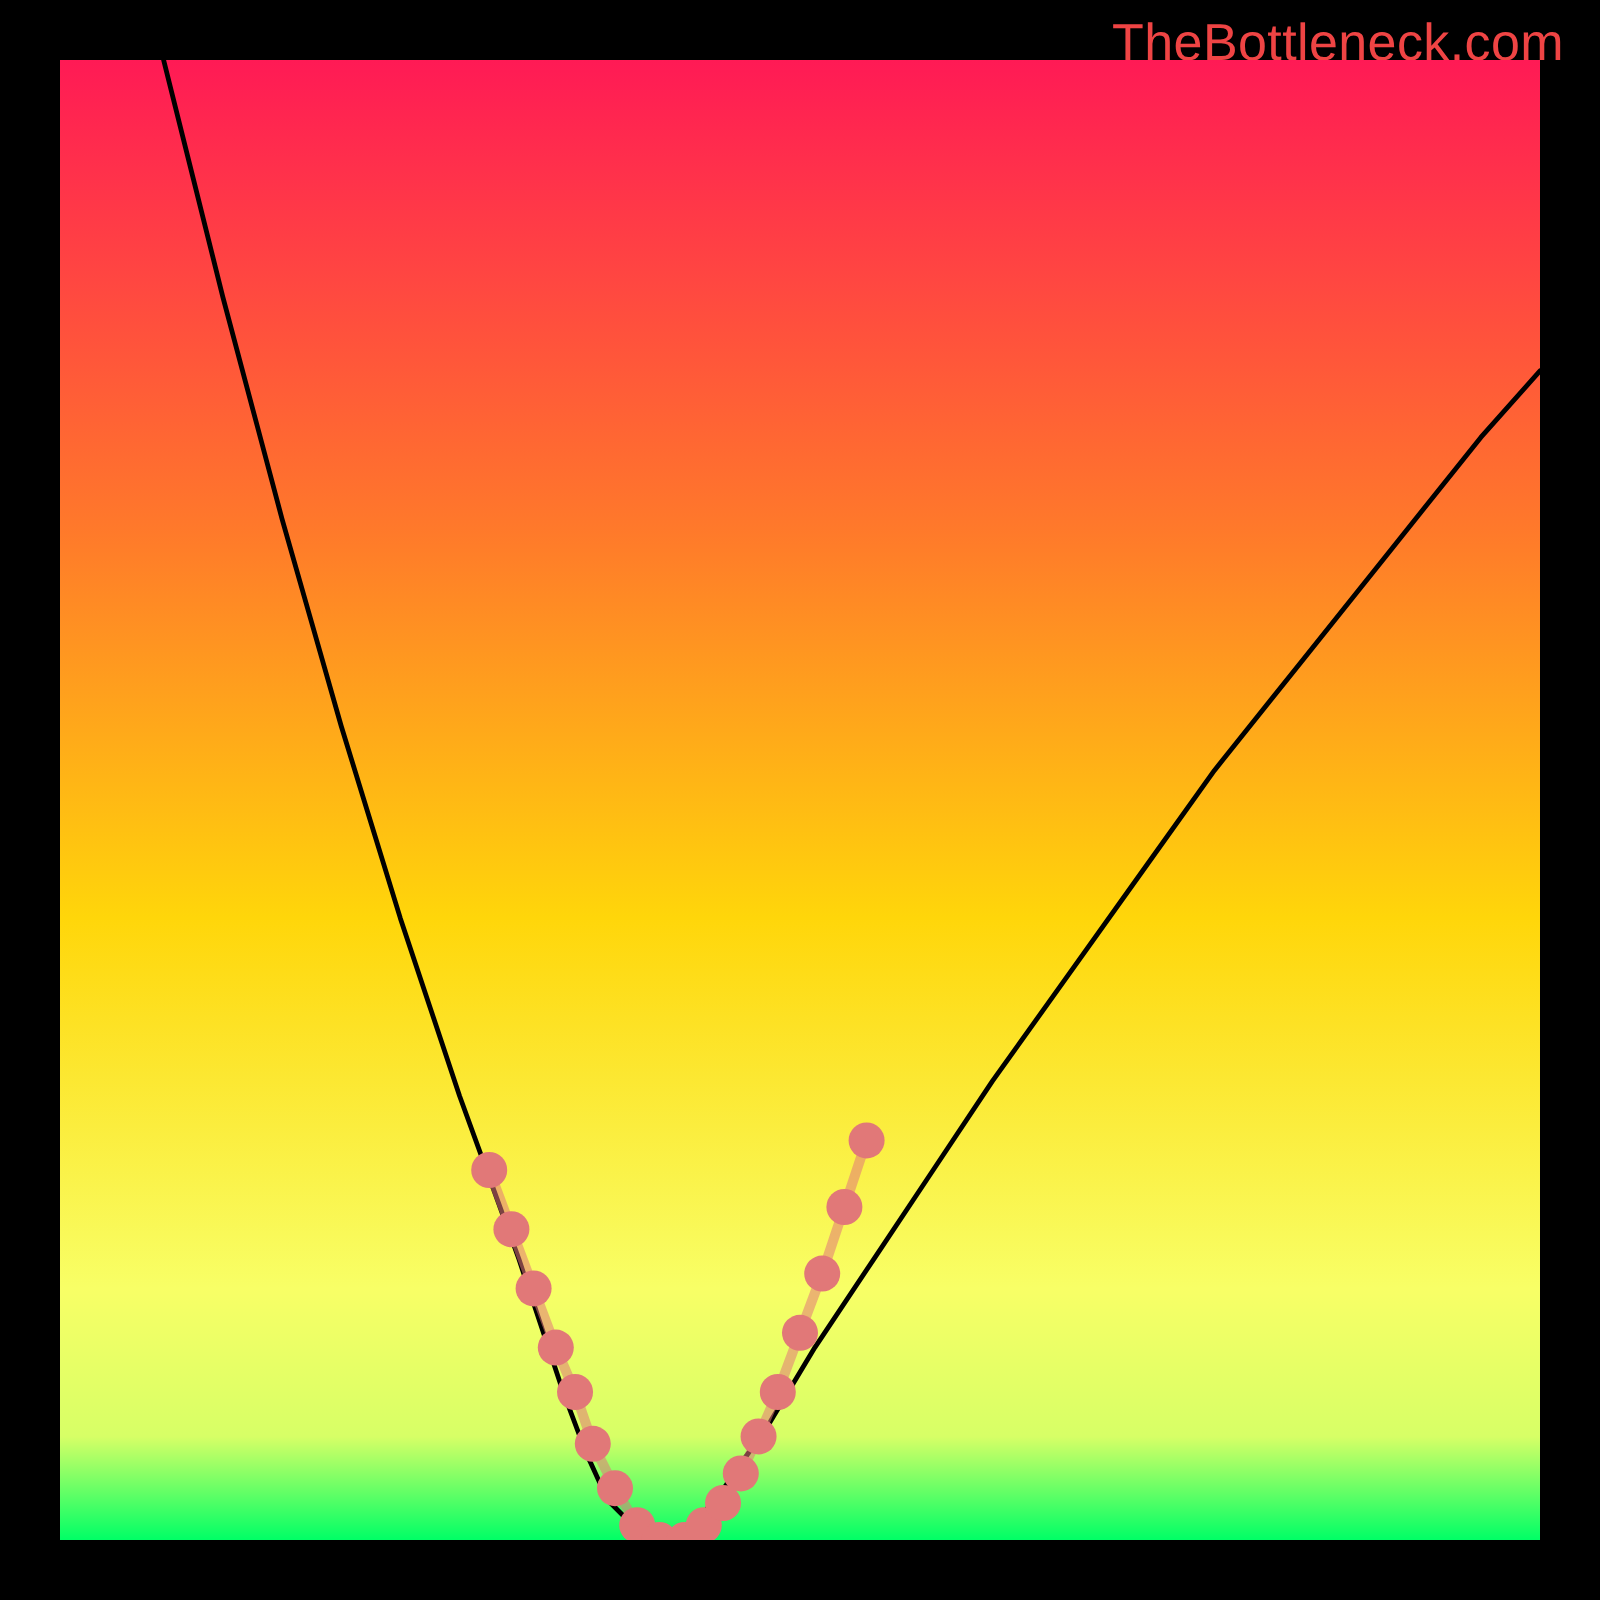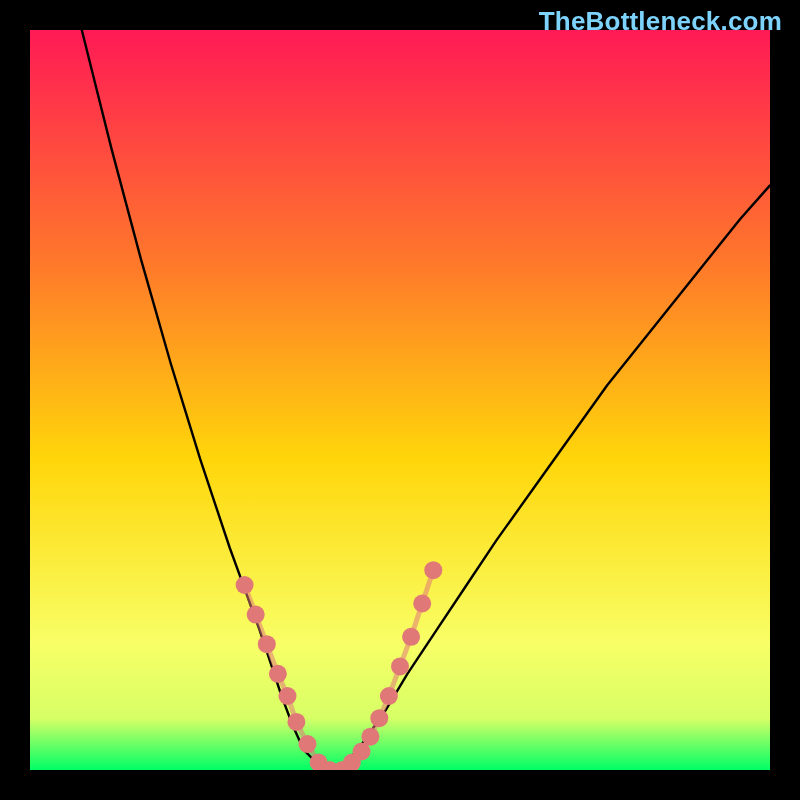--- a/index.html
+++ b/index.html
@@ -1,17 +1,17 @@
 <!DOCTYPE html>
 <html><head>
 <meta charset="utf-8">
 <style>
   html,body{margin:0;padding:0}
   body{width:800px;height:800px;background:#000;position:relative;font-family:Arial,Helvetica,sans-serif}
-  .watermark{position:absolute;top:6px;right:18px;color:#7dd3fc;font-size:26px;font-weight:700;letter-spacing:.2px}
+  .watermark{position:absolute;top:6px;right:18px;color:#ef4444;font-size:26px;font-weight:400;letter-spacing:.2px}
   .plot{position:absolute;left:30px;top:30px;width:740px;height:740px}
   .plot svg{display:block}
 </style>
 </head>
 <body>
 
 <div class="watermark">TheBottleneck.com</div>
 
 <div class="plot">
   <svg id="chart-svg" width="740" height="740" viewBox="0 0 740 740" preserveAspectRatio="none">

